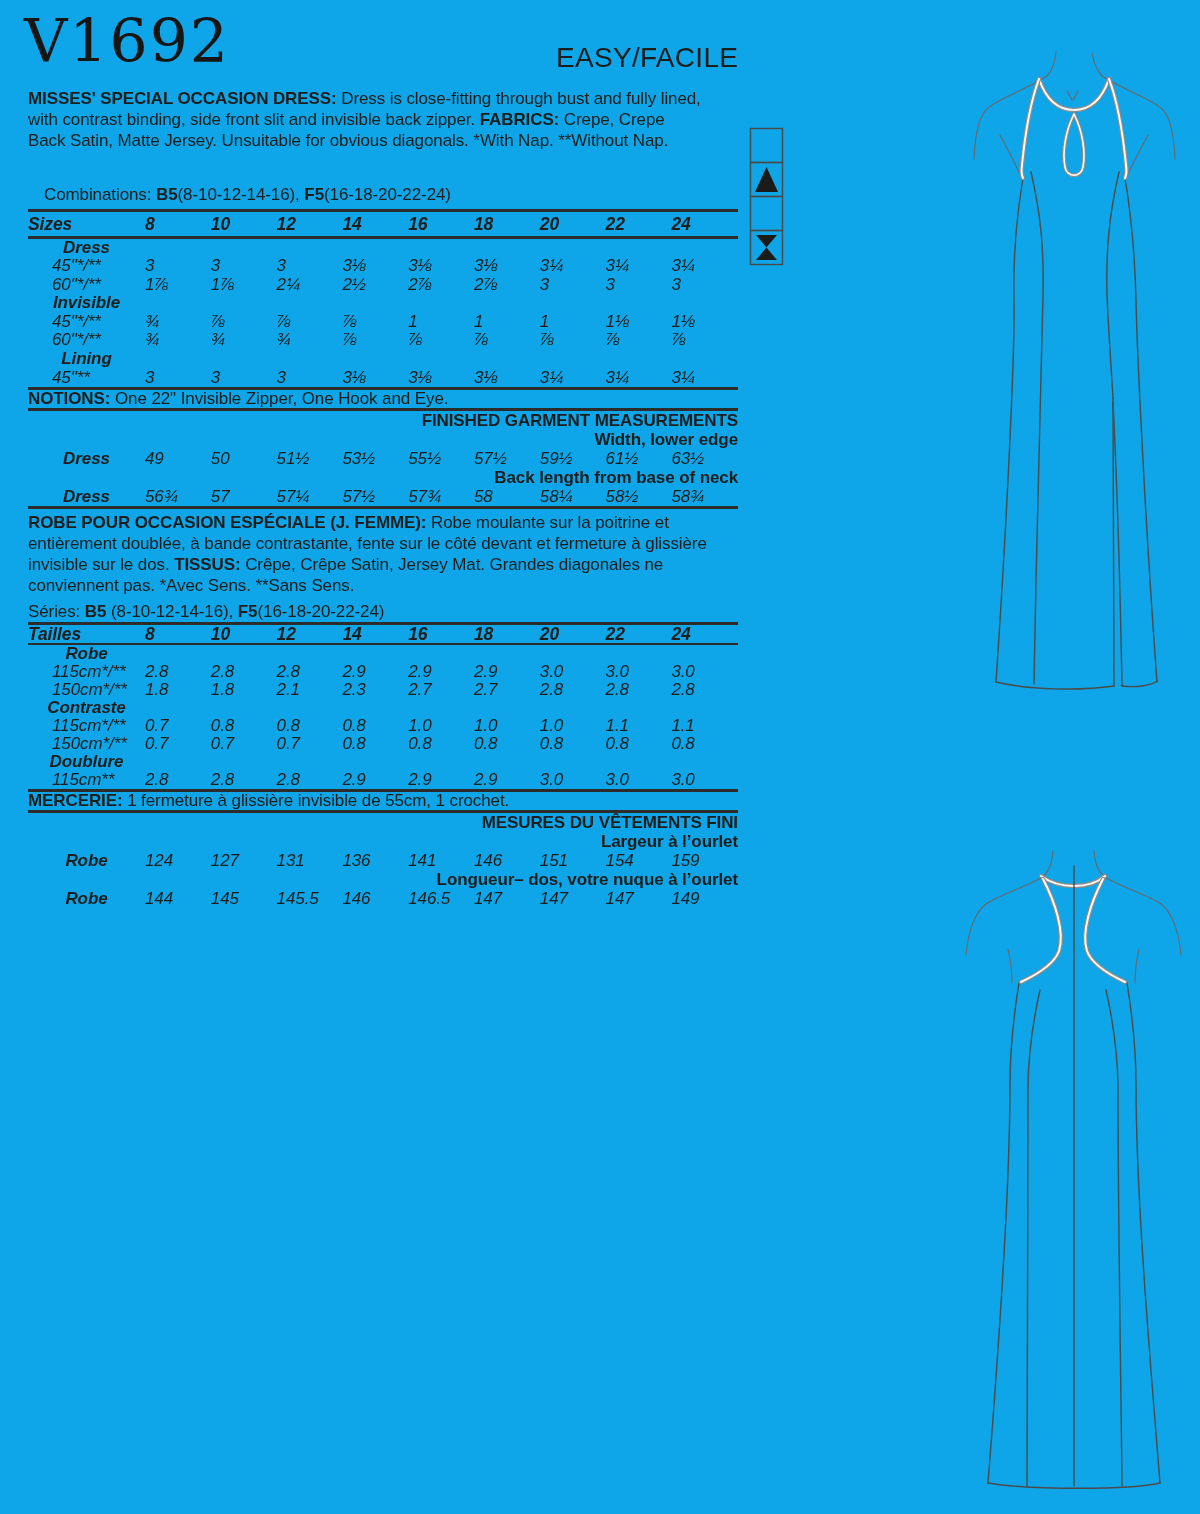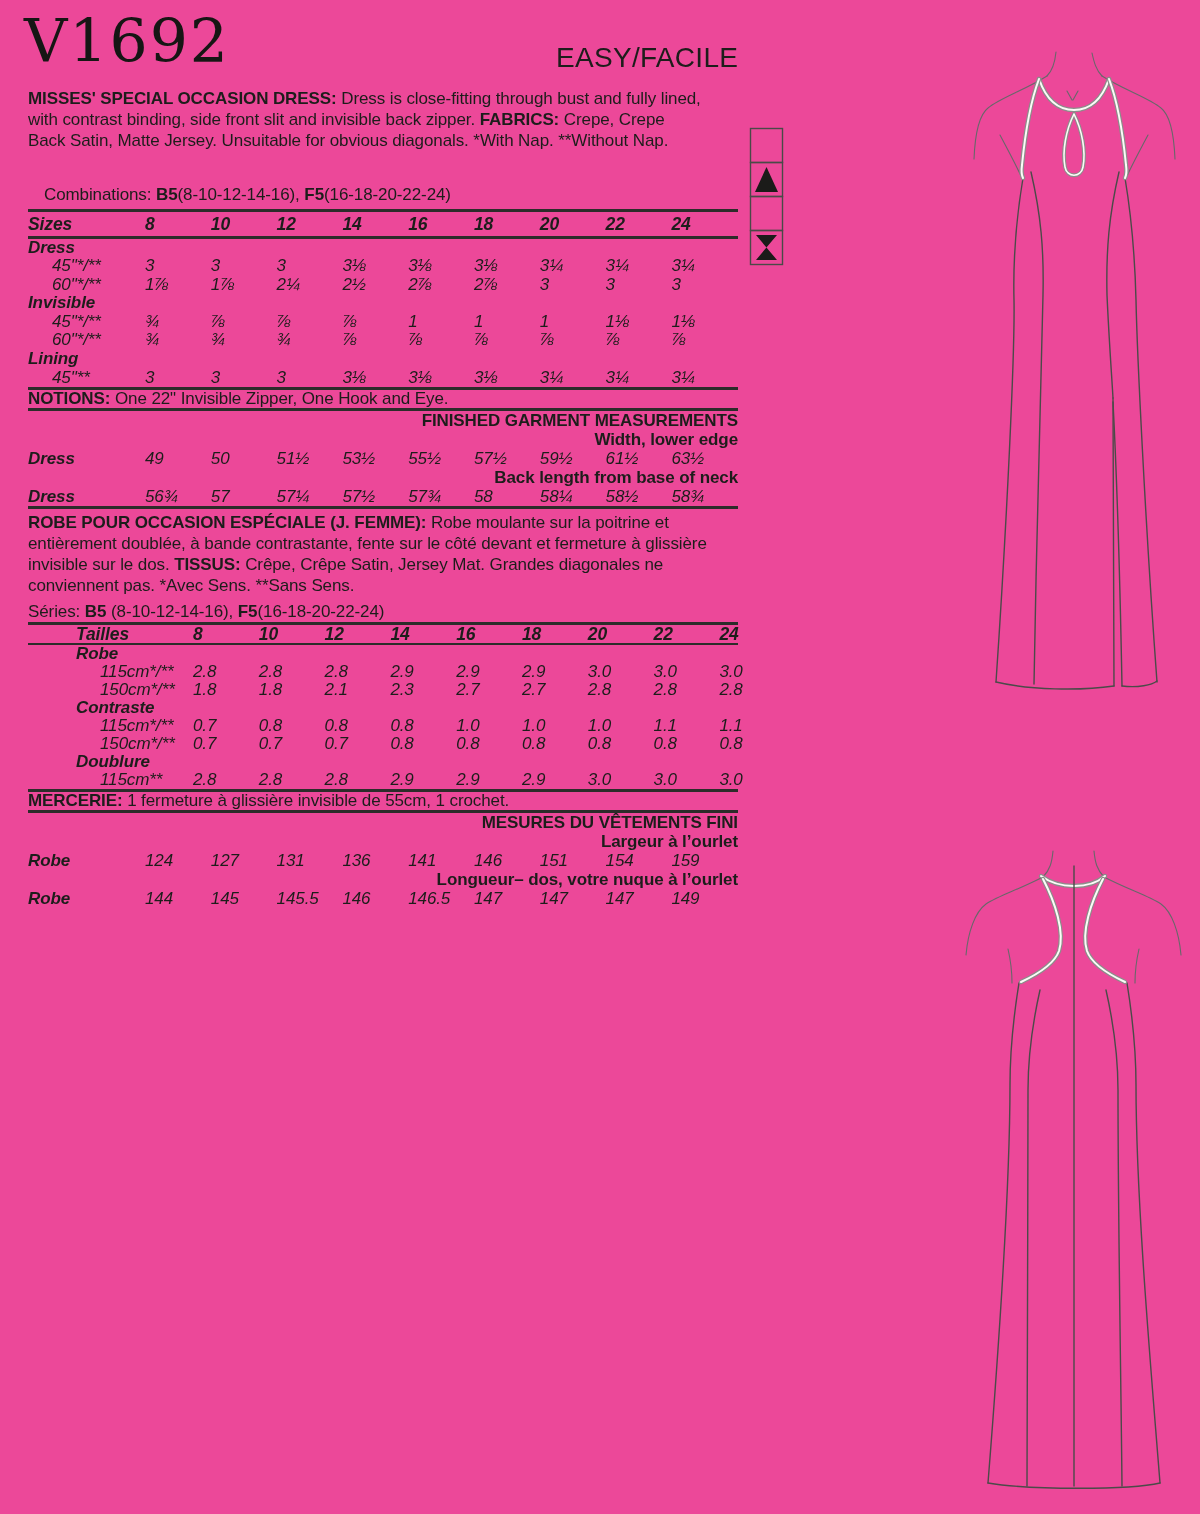--- a/index.html
+++ b/index.html
@@ -1,34 +1,34 @@
 <!DOCTYPE html>
 <html><head>
 <meta charset="utf-8">
 <style>
   html,body{margin:0;padding:0;}
-  .page{position:relative;width:1200px;height:1514px;background:#ec4899;color:#1d1d1b;
+  .page{position:relative;width:1200px;height:1514px;background:#0ea5e9;color:#1d1d1b;
         font-family:"Liberation Sans",sans-serif;font-size:17px;letter-spacing:-0.1px;overflow:hidden;}
   .bld{font-weight:700;}
   .pattern-number{position:absolute;left:24px;top:6px;font-family:"DejaVu Serif",serif;
         font-size:60px;letter-spacing:2px;color:#161614;}
   .difficulty{position:absolute;left:556px;top:42px;font-size:28px;letter-spacing:.3px;}
   .desc{margin:0;line-height:21px;}
   .desc.en{position:absolute;left:28px;top:88px;width:676px;}
   .combos-abs{position:absolute;left:44px;top:185px;margin:0;}
   .col{position:absolute;left:28px;top:209px;width:710px;}
   .rule{background:#2c2c2a;width:100%;}
   .r3{height:3px;}
   .r2{height:2.5px;}
   .t-row{display:grid;grid-template-columns:117px repeat(9,65.8px);font-style:italic;}
   .t-head{font-weight:700;height:26px;line-height:26px;font-size:17.5px;}
   .size-table .t-row{height:18.6px;line-height:18.6px;}
-  .size-table.metric .t-row{height:18px;line-height:18px;margin-left:48px;}
+  .size-table.metric .t-row{height:18px;line-height:18px;}
   .size-table .t-head{height:24px;line-height:24px;}
-  .group{font-weight:700;}
+  .group{font-weight:700;text-align:center;}
   .ind{padding-left:24px;}
   .inline-note{margin:0;height:18px;line-height:18px;white-space:nowrap;}
   .mb .t-row{height:19px;line-height:19px;}
   .mtitle,.msub{font-weight:700;height:19px;line-height:19px;text-align:right;}
   .desc.fr{margin-top:3px;width:686px;}
   .series{margin:5px 0 0 0;height:21px;line-height:21px;}
   .nap-strip{position:absolute;left:749px;top:127px;}
   .sketch{position:absolute;}
   .front-sketch{left:935px;top:20px;}
   .back-sketch{left:930px;top:848px;}

